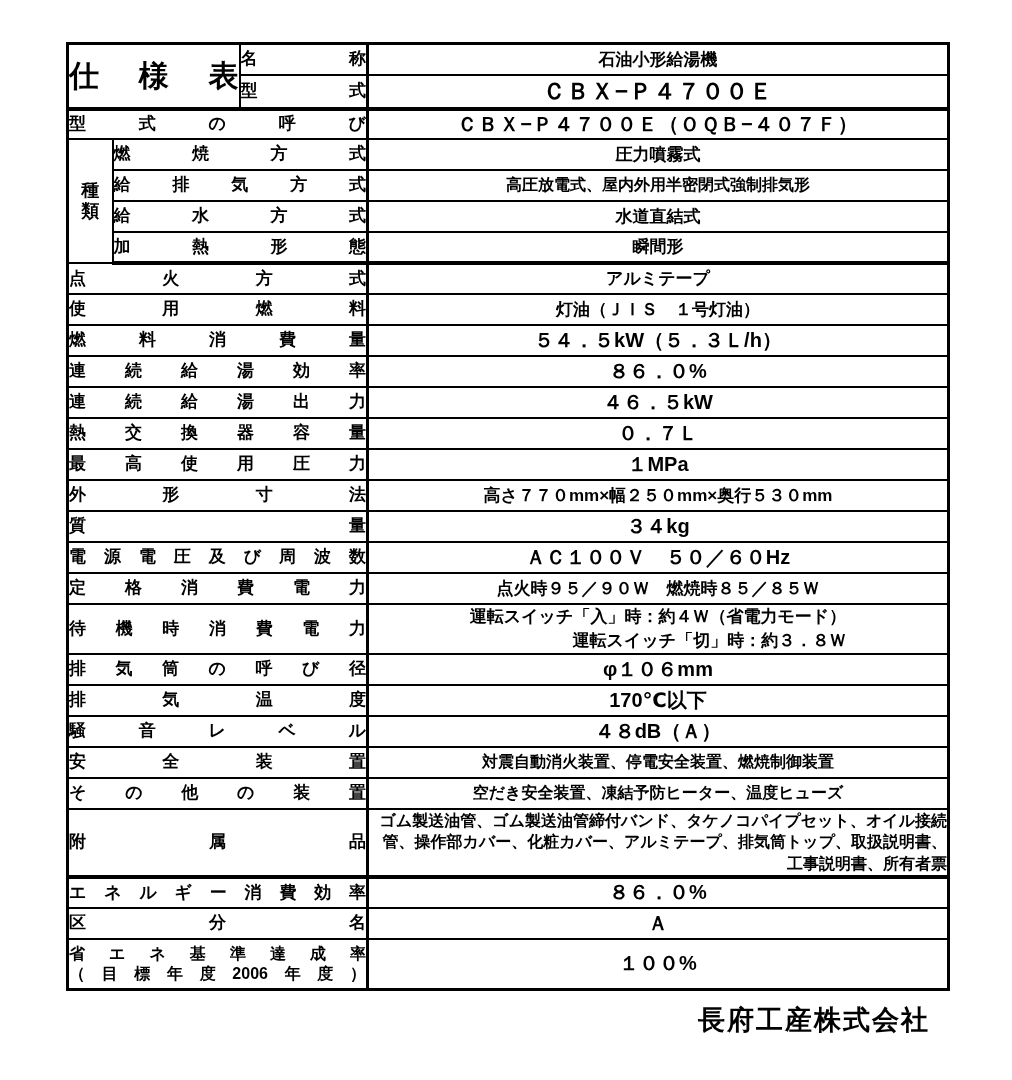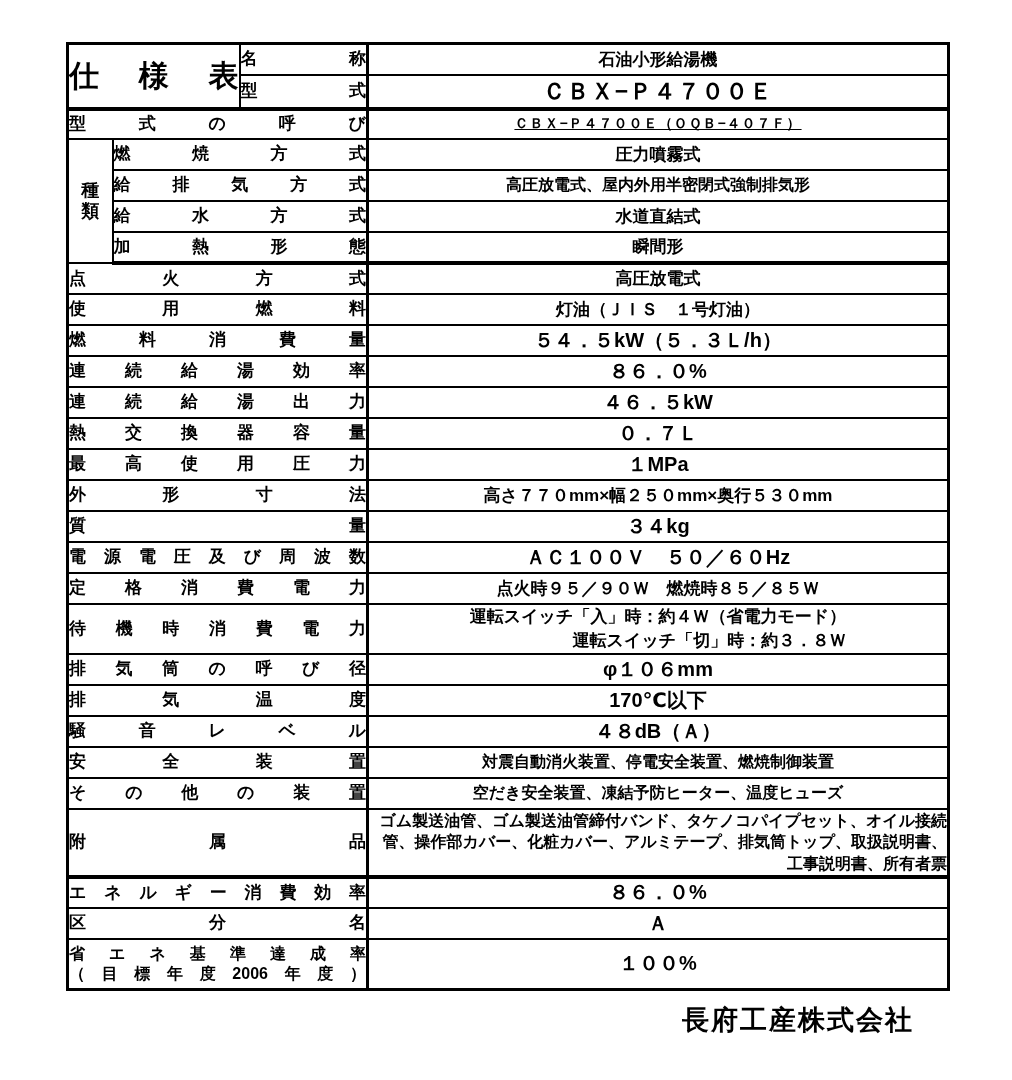--- a/index.html
+++ b/index.html
@@ -30,30 +30,30 @@
   .jx{display:flex;justify-content:space-between;align-items:center;width:100%;line-height:1.15;}
   .jx2{font-size:16px;line-height:1.25;}
   .title-cell{padding:0 21px;}
   .title-cell .jx{font-size:30px;}
   .cat-cell{text-align:center;font-size:18px;padding:0 4px;}
   .cat-cell .jx{flex-direction:column;justify-content:center;align-items:center;line-height:1.15;}
   
   .val{text-align:center;font-size:17px;}
   .v-num{font-size:20px;}
   .v-model{font-size:23px;letter-spacing:1px;margin-top:28px;}
-  .v-desig{font-size:14px;letter-spacing:1px;text-decoration:underline;}
+  .v-desig{font-size:20px;letter-spacing:1px;}
   .v-small{font-size:16px;}
   .v-list{font-size:16px;text-align:right;padding:3px 9px;line-height:1.35;}
   .standby{display:inline-block;text-align:right;font-size:17px;line-height:1.42;}
   
   .bb-thick{border-bottom:4px solid #000 !important;}
   .bt-thick{border-top:4px solid #000 !important;}
   .vdiv{border-left:3px solid #000 !important;}
   .footer{
-    position:absolute;top:1002px;right:98px;
+    position:absolute;top:1002px;right:82px;
     font-size:27px;font-weight:bold;letter-spacing:2px;
   }
 </style>
 </head>
 <body>
 
 <div class="page">
 
   <table class="spec">
     <colgroup>
@@ -156,21 +156,21 @@
 
     <tr>
       <td class="lab" colspan="3">
         <div class="jx">
               <span>点</span>
               <span>火</span>
               <span>方</span>
               <span>式</span>
             </div>
       </td>
-      <td class="val vdiv">高圧放電式</td>
+      <td class="val vdiv">アルミテープ</td>
     </tr>
     <tr>
       <td class="lab" colspan="3">
         <div class="jx">
               <span>使</span>
               <span>用</span>
               <span>燃</span>
               <span>料</span>
             </div>
       </td>

